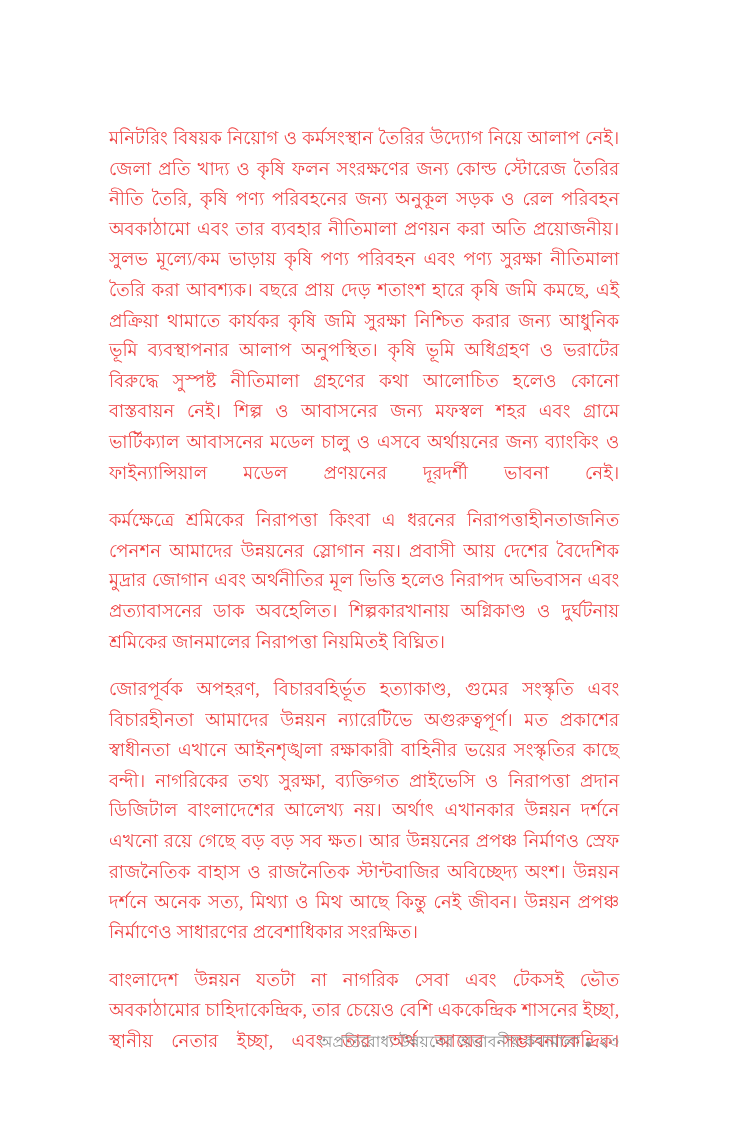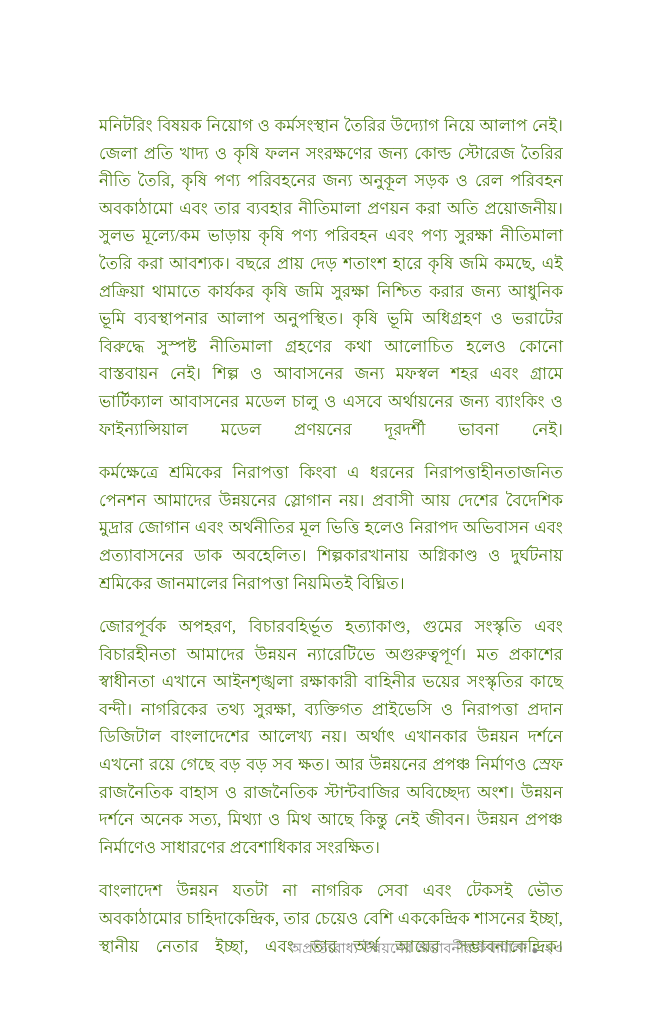--- a/index.html
+++ b/index.html
@@ -31,21 +31,21 @@
   }
 
   .para {
     margin: 0 0 16px 0;
     font-size: 16.4px;
     line-height: 27.6px;
     text-align: justify;
     text-justify: inter-word;
     letter-spacing: 0.1px;
     word-spacing: 0.3px;
-    color: #4d7c0f;
+    color: #ef4444;
     -webkit-font-smoothing: antialiased;
   }
 
   .para:last-child {
     margin-bottom: 12px;
   }
 
   
   .para.full-justify {
     text-align-last: justify;

